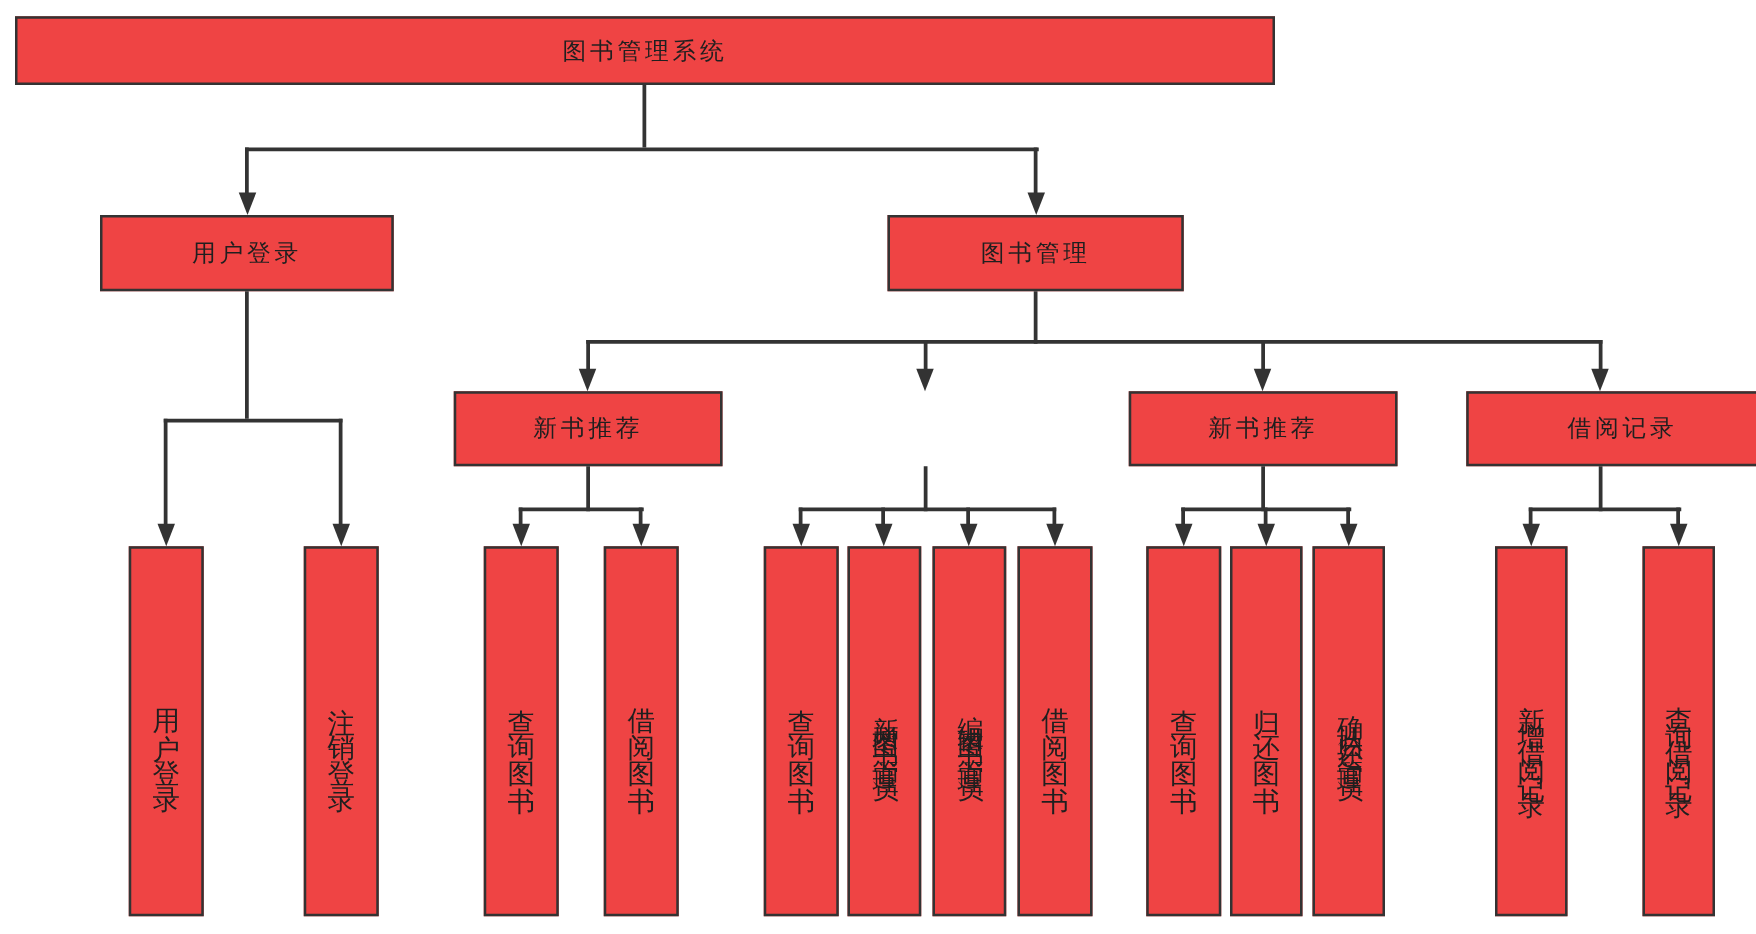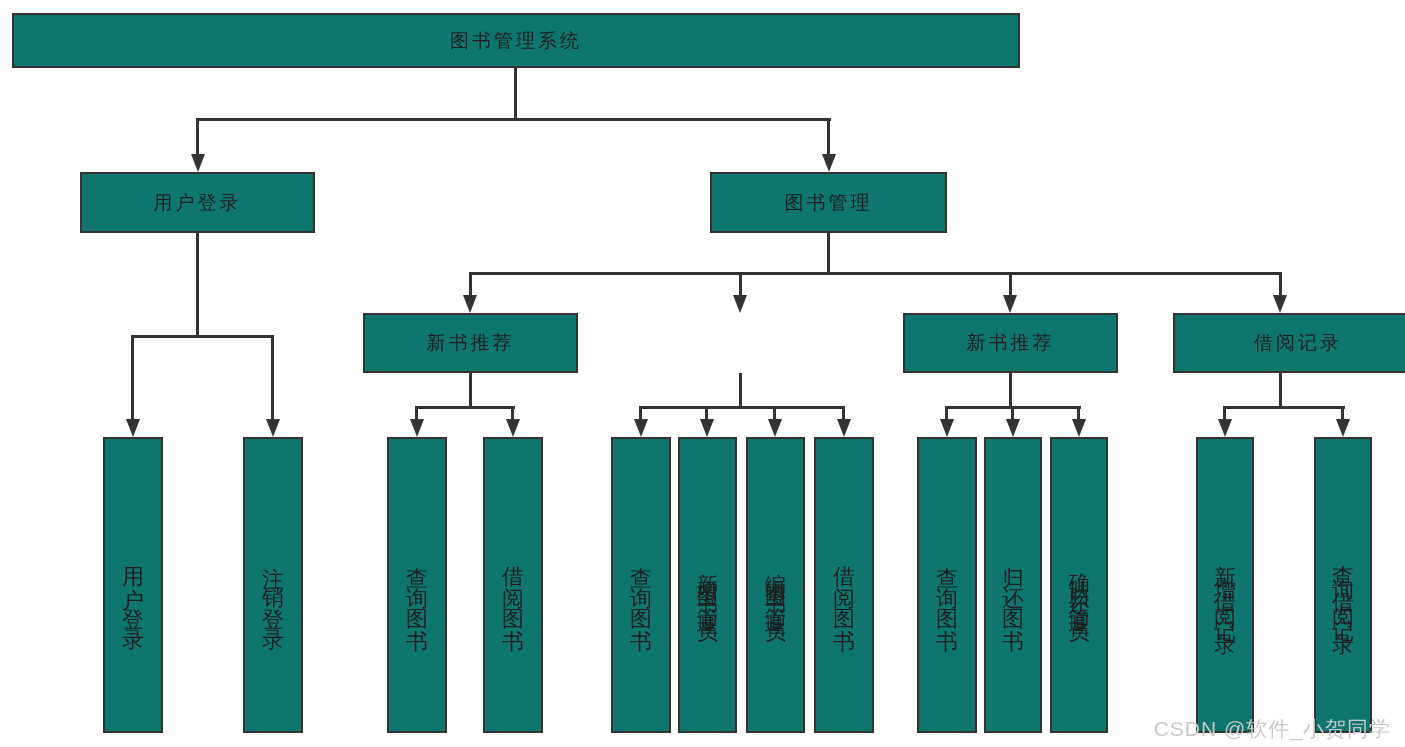--- a/index.html
+++ b/index.html
@@ -14,21 +14,21 @@
     position:relative;
     width:1405px;height:747px;
     background:var(--background);
     font-family:"Liberation Sans","DejaVu Sans",sans-serif;
     color:var(--text);
     overflow:hidden;
   }
   .box{
     position:absolute;
     border:2px solid var(--border);
-    background:#0f766e;
+    background:#ef4444;
     display:flex;align-items:center;justify-content:center;
     box-sizing:border-box;
   }
   .hlabel{
     font-size:19px;
     letter-spacing:3px;
     color:var(--text);
     white-space:nowrap;
   }
   .leaf{border-width:2.5px;}
@@ -182,15 +182,14 @@
   <div class="line v" style="left:1077px;top:406px;height:15px;"></div>
   <div class="arrow" style="left:1072px;top:419px;"></div>
 
   <div class="line v" style="left:1279px;top:373px;height:36px;"></div>
   <div class="line h" style="left:1223px;top:406px;width:122px;"></div>
   <div class="line v" style="left:1223px;top:406px;height:15px;"></div>
   <div class="arrow" style="left:1218px;top:419px;"></div>
   <div class="line v" style="left:1341px;top:406px;height:15px;"></div>
   <div class="arrow" style="left:1336px;top:419px;"></div>
 
-  <div class="watermark">CSDN @软件_小贺同学</div>
 
 </div>
 
 </body></html>

